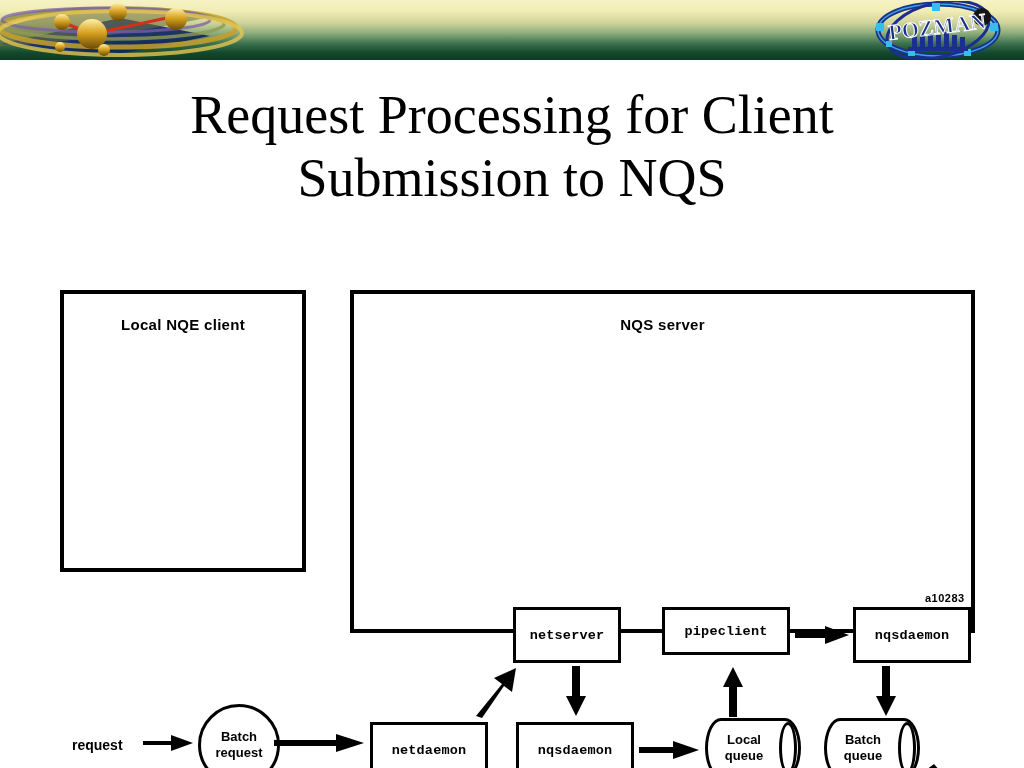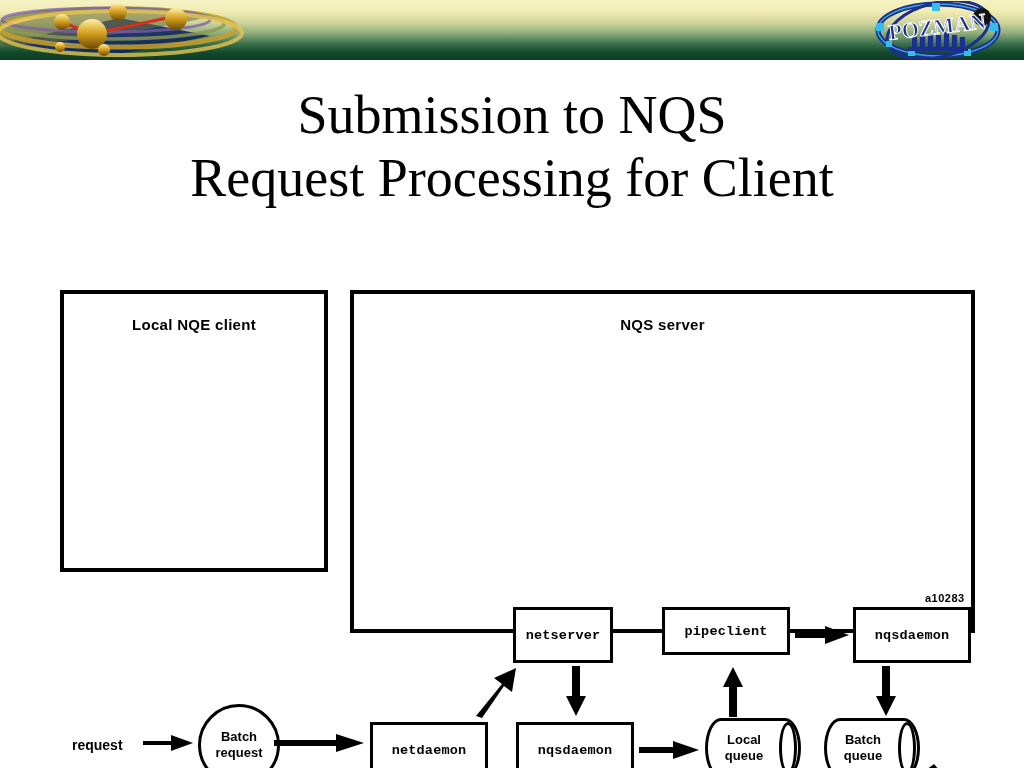--- a/index.html
+++ b/index.html
@@ -135,27 +135,27 @@
         <rect x="40" y="46" width="60" height="4"></rect>
       </g>
       <circle cx="114" cy="16" r="9" fill="#141414"></circle>
       <text x="70" y="33" text-anchor="middle" font-family="Liberation Serif, serif" font-size="22" font-weight="bold" fill="#1b2f8f" stroke="#ffffff" stroke-width="1" transform="rotate(-7 70 33)">POZMAN</text>
     </svg>
   </div>
 
 </div>
 
 <div id="slide-title">
+  <div>Request Processing for Client</div>
   <div>Submission to NQS</div>
-  <div>Request Processing for Client</div>
 </div>
 
 <div id="diagram">
 
-  <div class="panel" style="left:60px;top:20px;width:268px;height:282px;">
+  <div class="panel" style="left:60px;top:20px;width:246px;height:282px;">
     <div class="panel-title">Local NQE client</div>
   </div>
 
   <div class="plain-label" style="left:72px;top:467px;">request</div>
 
   <div class="arrow" style="left:143px;top:462px;width:52px;height:22px;">
     <svg width="52" height="22" viewBox="0 0 52 22">
       <path d="M0 9 L28 9 L28 3 L50 11 L28 19 L28 13 L0 13 Z" fill="#000"></path>
     </svg>
   </div>
@@ -168,21 +168,21 @@
   <div class="arrow" style="left:274px;top:462px;width:92px;height:22px;">
     <svg width="92" height="22" viewBox="0 0 92 22">
       <path d="M0 8 L62 8 L62 2 L90 11 L62 20 L62 14 L0 14 Z" fill="#000"></path>
     </svg>
   </div>
 
   <div class="panel" style="left:350px;top:20px;width:625px;height:343px;">
     <div class="panel-title">NQS server</div>
   </div>
 
-  <div class="nbox" style="left:513px;top:337px;width:100px;height:56px;">netserver</div>
+  <div class="nbox" style="left:513px;top:337px;width:108px;height:56px;">netserver</div>
 
   <div class="nbox" style="left:662px;top:337px;width:128px;height:48px;">pipeclient</div>
 
   <div class="nbox" style="left:853px;top:337px;width:118px;height:56px;">nqsdaemon</div>
 
   <div class="nbox" style="left:370px;top:452px;width:118px;height:56px;">netdaemon</div>
 
   <div class="nbox" style="left:516px;top:452px;width:118px;height:56px;">nqsdaemon</div>
 
   <div class="cyl" style="left:705px;top:448px;width:96px;height:60px;">

